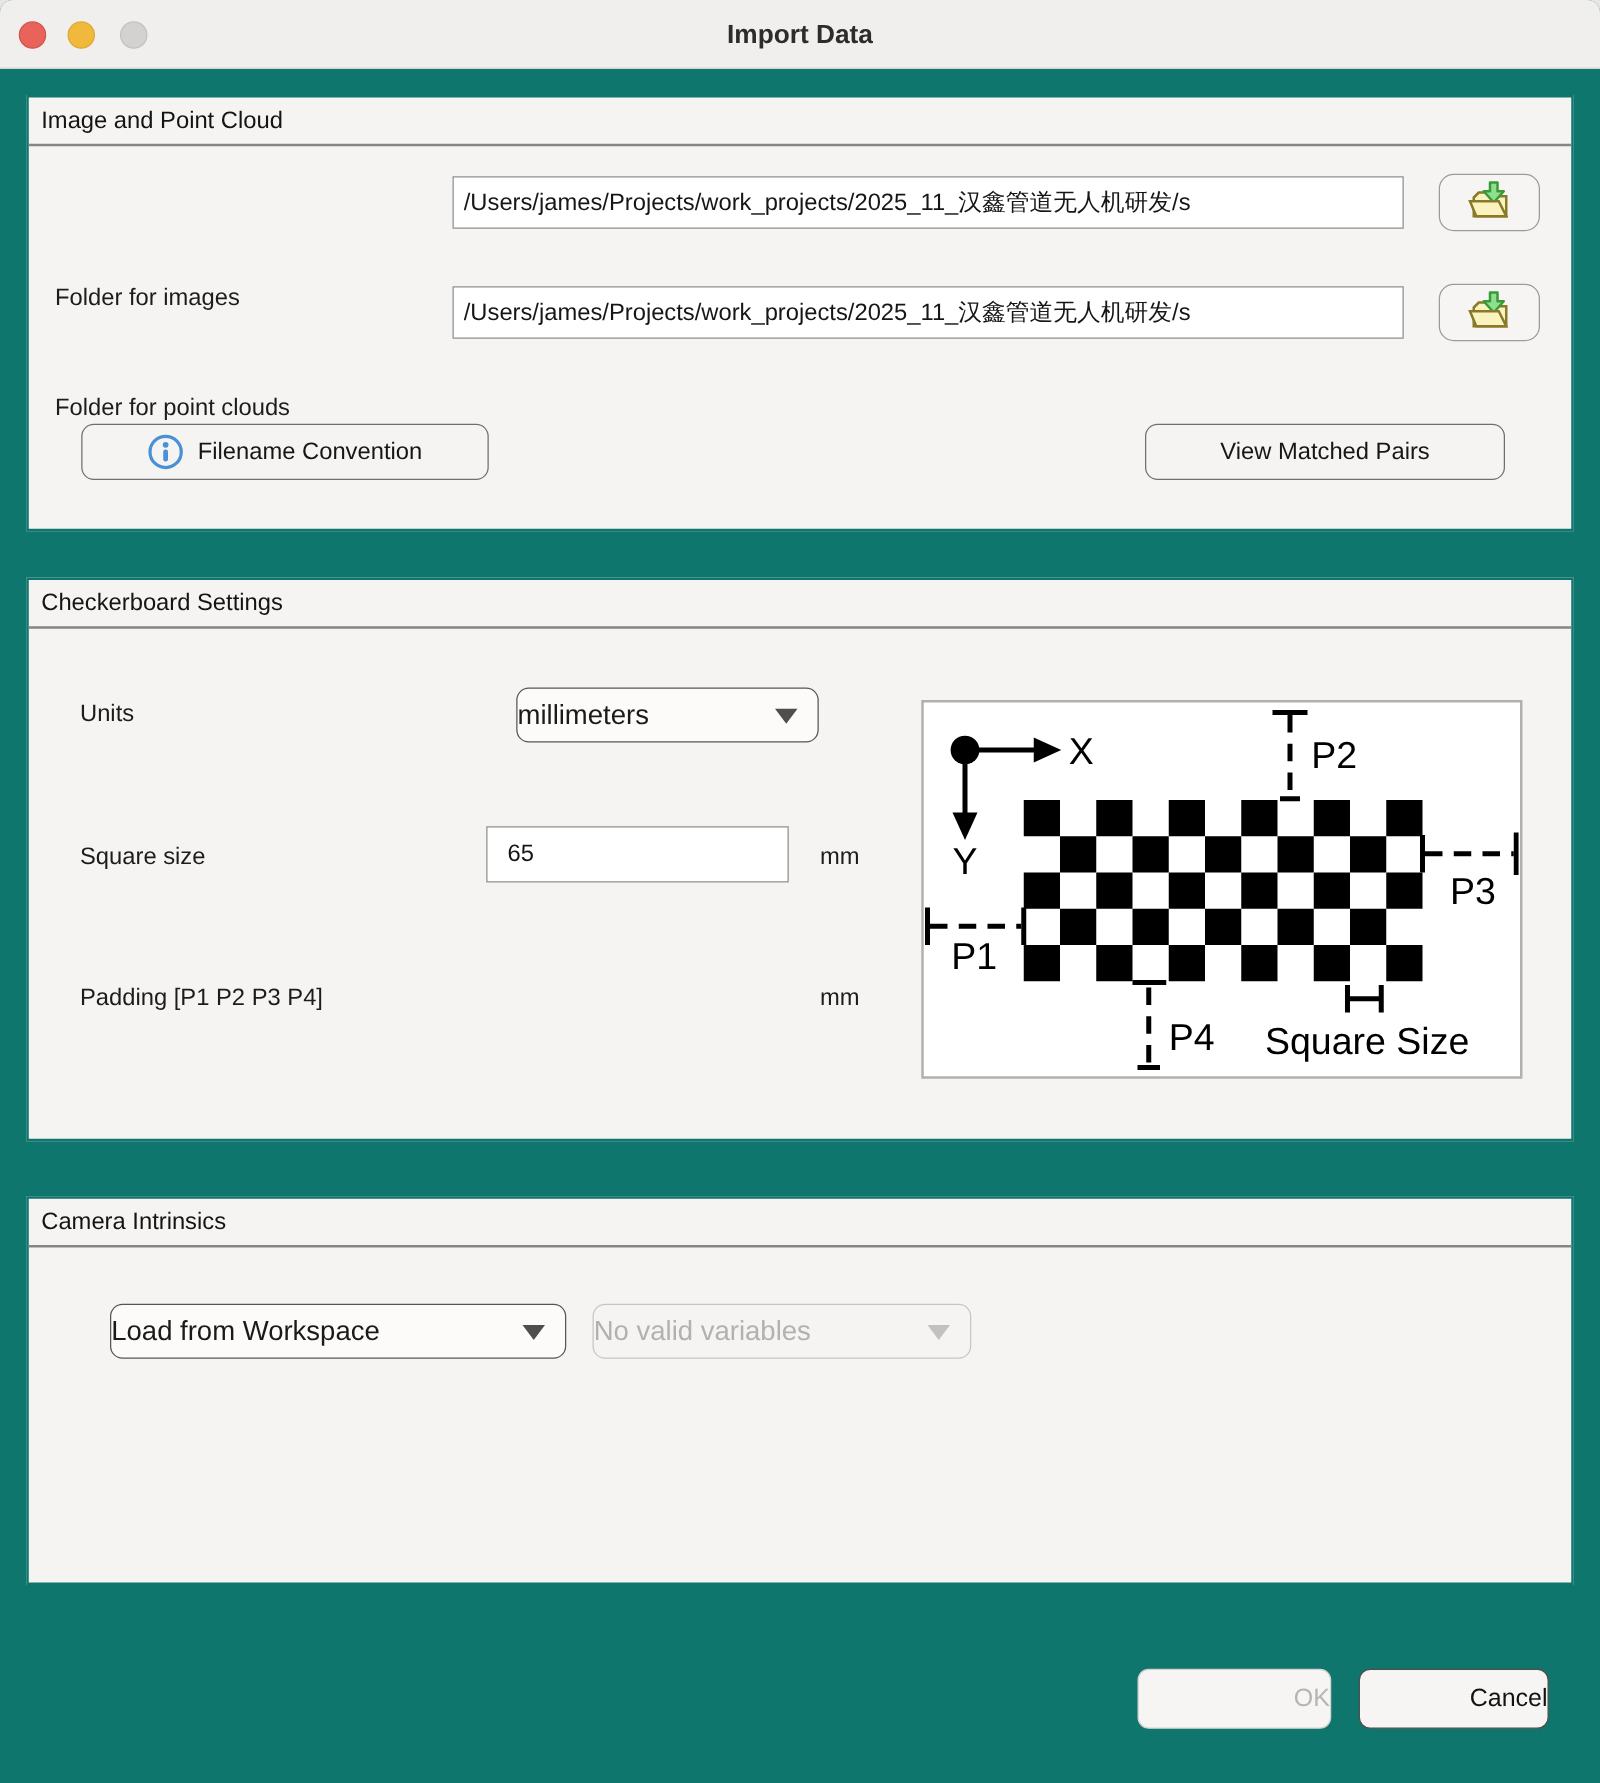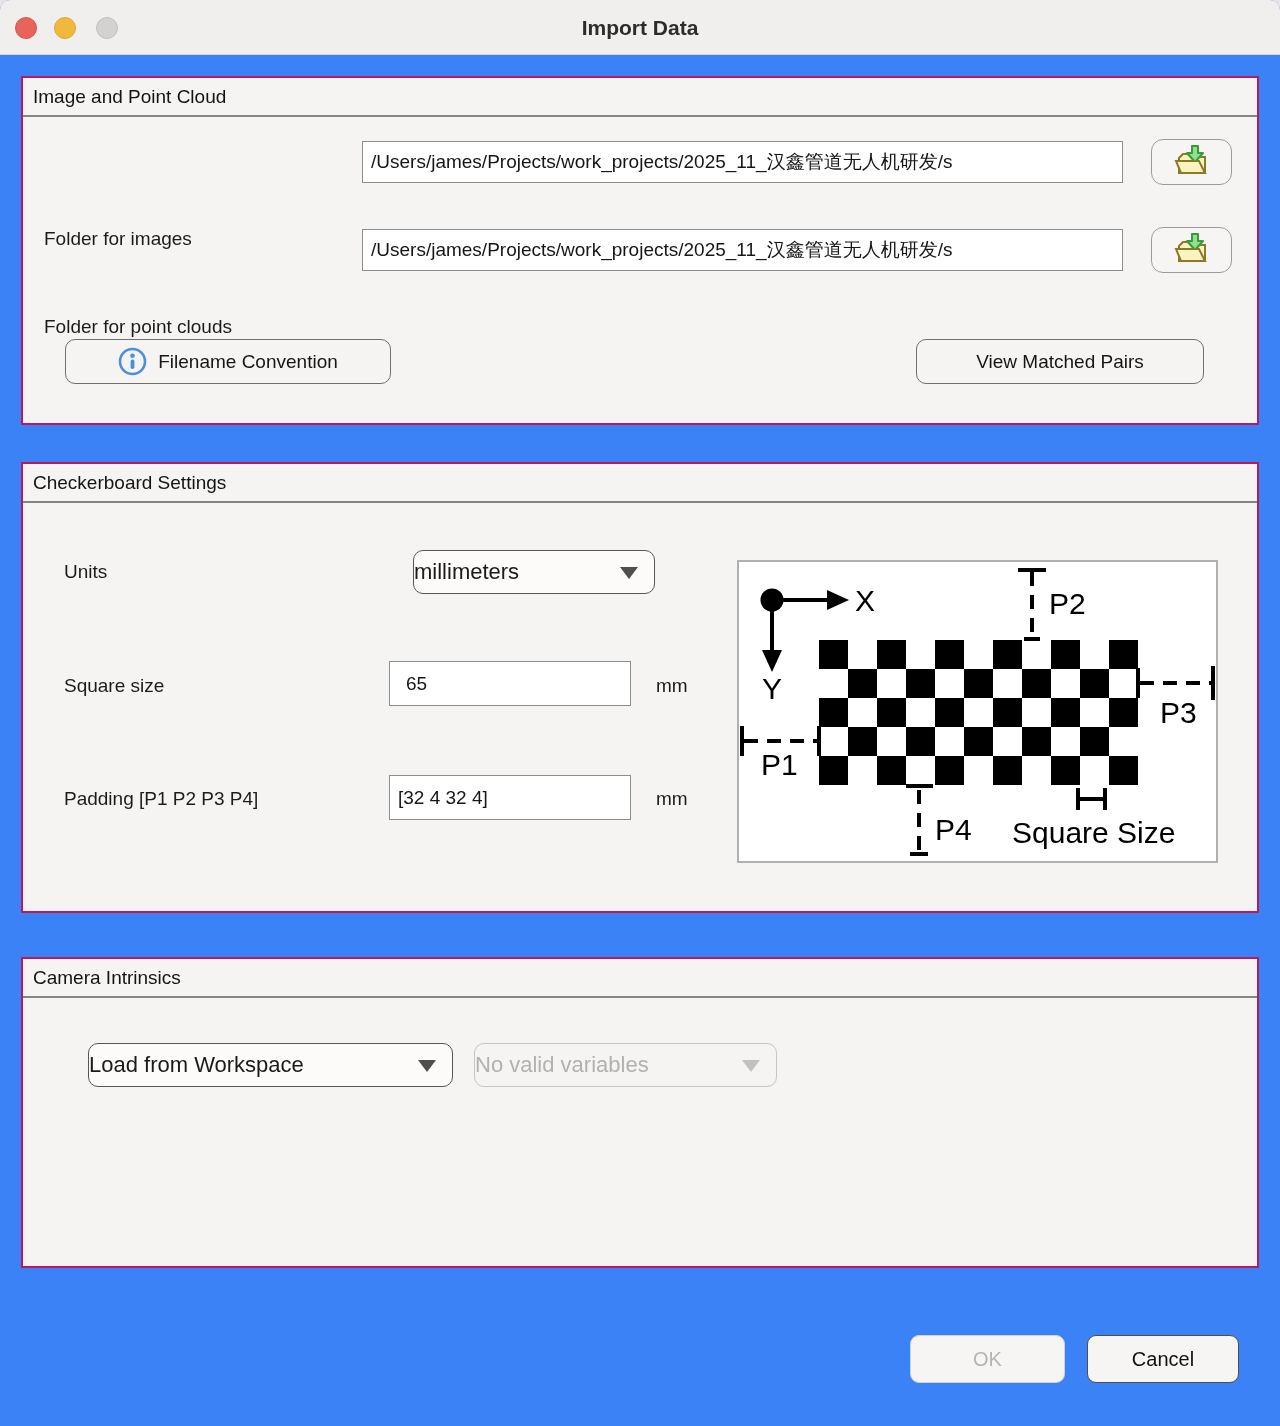--- a/index.html
+++ b/index.html
@@ -1,42 +1,42 @@
 <!DOCTYPE html>
 <html><head>
 <meta charset="utf-8">
 <style>
   * { margin:0; padding:0; box-sizing:border-box; }
   html,body { background:#e8e6e4; }
   body { font-family:"Liberation Sans", sans-serif; }
 
   .window {
     position:relative; width:1280px; height:1426px;
-    background:#3b82f6; border-radius:10px 10px 0 0; overflow:hidden;
+    background:#0f766e; border-radius:10px 10px 0 0; overflow:hidden;
     color:#1c1c1c;
   }
 
   
   .titlebar {
     position:absolute; top:0; left:0; width:100%; height:55px;
     background:#f1efed; border-bottom:1px solid #d7d5d3;
   }
   .titlebar .title {
     width:100%; text-align:center; line-height:55px;
     font-size:21px; font-weight:bold; color:#2c2c2c;
   }
   .tlight { position:absolute; top:17px; width:22px; height:22px; border-radius:50%; }
   .tlight.red    { left:15px;  background:#e8635a; border:1px solid #d3544c; }
   .tlight.yellow { left:54px;  background:#f0b93c; border:1px solid #dca936; }
   .tlight.gray   { left:96px;  background:#d3d2d1; border:1px solid #c2c1c0; }
 
   
   .groupbox {
     position:absolute; left:21px; width:1238px;
-    border:2px solid #be185d; background:#f5f4f2;
+    border:2px solid #0f766e; background:#f5f4f2;
   }
   .groupbox-title {
     height:39px; line-height:37px; padding-left:10px;
     font-size:19px; color:#141414;
     border-bottom:2px solid #858583;
   }
 
   .flabel { position:absolute; font-size:19px; color:#1c1c1c; white-space:nowrap; }
 
   .textfield {
@@ -77,21 +77,21 @@
 
   .unit-label { position:absolute; font-size:19px; color:#1c1c1c; }
 
   .diagram-panel {
     position:absolute; left:714px; top:96px; width:481px; height:303px;
     background:#ffffff; border:2px solid #b2b0ae;
   }
 
   .footer-btn {
     position:absolute; height:48px; border-radius:9px;
-    font-size:20px; display:flex; align-items:center; justify-content:center;
+    font-size:20px; display:flex; align-items:center; justify-content:flex-end;
     font-family:"Liberation Sans", sans-serif; background:#f6f5f3;
   }
   .footer-btn.ok { left:910px; top:1335px; width:155px; border:1.5px solid #d3d1cf; color:#b7b5b3; }
   .footer-btn.cancel { left:1087px; top:1335px; width:152px; border:1.8px solid #4e4e4c; color:#121212; cursor:pointer; }
 </style>
 </head>
 <body>
 
 <div class="window">
 
@@ -146,21 +146,20 @@
     <div class="dropdown" style="left:366px; top:86px; width:242px;">
       <span>millimeters</span>
       <span class="arrow"></span>
     </div>
 
     <div class="flabel" style="left:41px; top:211px;">Square size</div>
     <input class="textfield" style="left: 366px; top: 197px; width: 242px; height: 45px; padding-left: 16px;" value="65">
     <div class="unit-label" style="left:633px; top:211px;">mm</div>
 
     <div class="flabel" style="left:41px; top:324px;">Padding [P1 P2 P3 P4]</div>
-    <input class="textfield" style="left: 366px; top: 311px; width: 242px; height: 45px;" value="[32 4 32 4]">
     <div class="unit-label" style="left:633px; top:324px;">mm</div>
 
     <div class="diagram-panel">
       <svg width="476" height="298" viewBox="0 0 476 298" font-family="Liberation Sans, sans-serif" font-size="30" fill="#000">
 
         <line x1="33" y1="38" x2="90" y2="38" stroke="#000" stroke-width="4"></line>
         <line x1="33" y1="38" x2="33" y2="92" stroke="#000" stroke-width="4"></line>
         <circle cx="33" cy="38" r="11.5" fill="#000"></circle>
         <polygon points="88,28 110,38 88,48" fill="#000"></polygon>
         <polygon points="23,88 43,88 33,110" fill="#000"></polygon>

